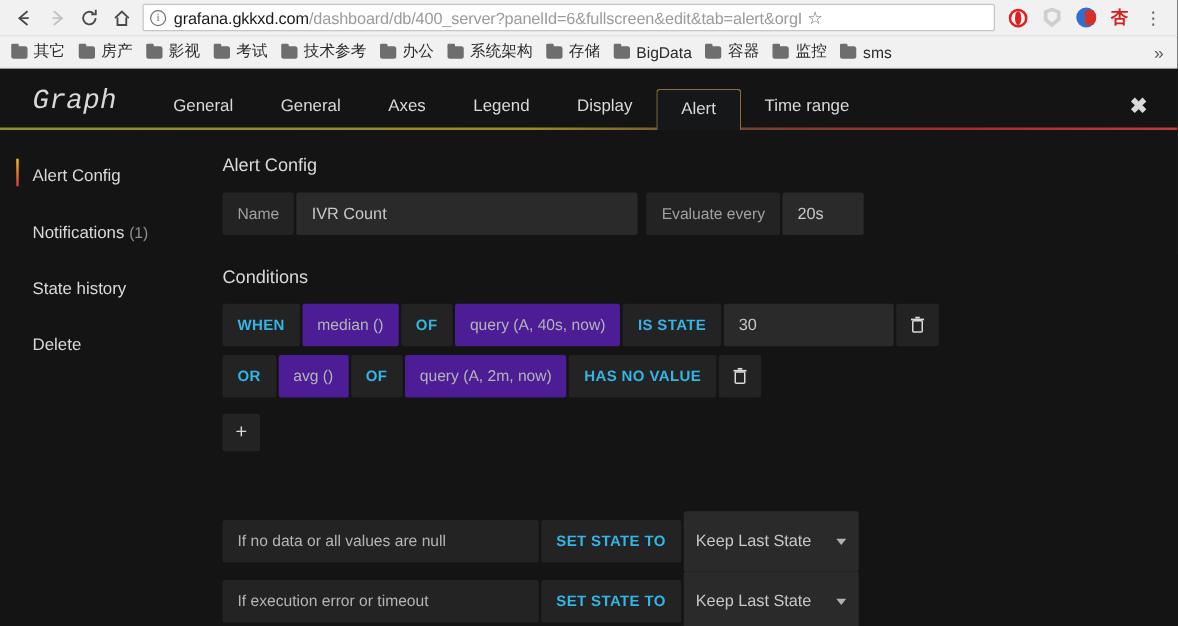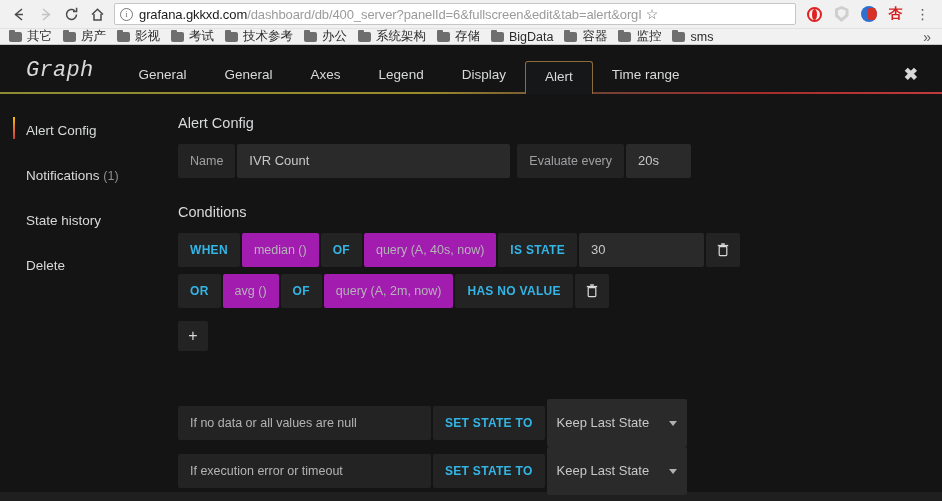--- a/index.html
+++ b/index.html
@@ -93,21 +93,21 @@
   }
   .ext-blue::after {
     content: ""; position: absolute; right: 0; top: 2px;
     width: 9px; height: 12px; background: #d93025; border-radius: 2px;
   }
   .ext-cn { color: #d42020; font-size: 14px; font-weight: bold; }
   .kebab { color: #5a5a5a; font-size: 14px; letter-spacing: 0; line-height: 5px; text-align:center;}
 
   
   .bookmarks-row {
-    height: 16px;
+    height: 26px;
     display: flex;
     align-items: center;
     padding: 0 5px;
     background: #f1f1f1;
     border-top: 1px solid #e2e2e2;
     justify-content: space-between;
   }
   .bm {
     display: flex; align-items: center;
     padding: 2px 7px 2px 4px;
@@ -251,39 +251,39 @@
     font-size: 12px;
     letter-spacing: 0.3px;
     background: #232324;
     height: 34px;
     line-height: 34px;
     padding: 0 12px;
     border-radius: 2px;
     white-space: nowrap;
   }
   .cond-val {
-    background: #a21caf;
+    background: #4c1d95;
     color: #b3b4b6;
     font-size: 12.5px;
     height: 34px;
     line-height: 34px;
     padding: 0 12px;
     border-radius: 2px;
     white-space: nowrap;
     text-align: center;
   }
   .cond-eval {
     background: #2a2a2b;
     color: #c7c8ca;
     font-size: 13px;
     height: 34px;
     line-height: 34px;
     padding: 0 12px;
     border-radius: 2px;
-    width: 125px;
+    width: 136px;
   }
   .trash-btn {
     background: #232324;
     height: 34px;
     width: 34px;
     border-radius: 2px;
     display: flex;
     align-items: center;
     justify-content: center;
   }

